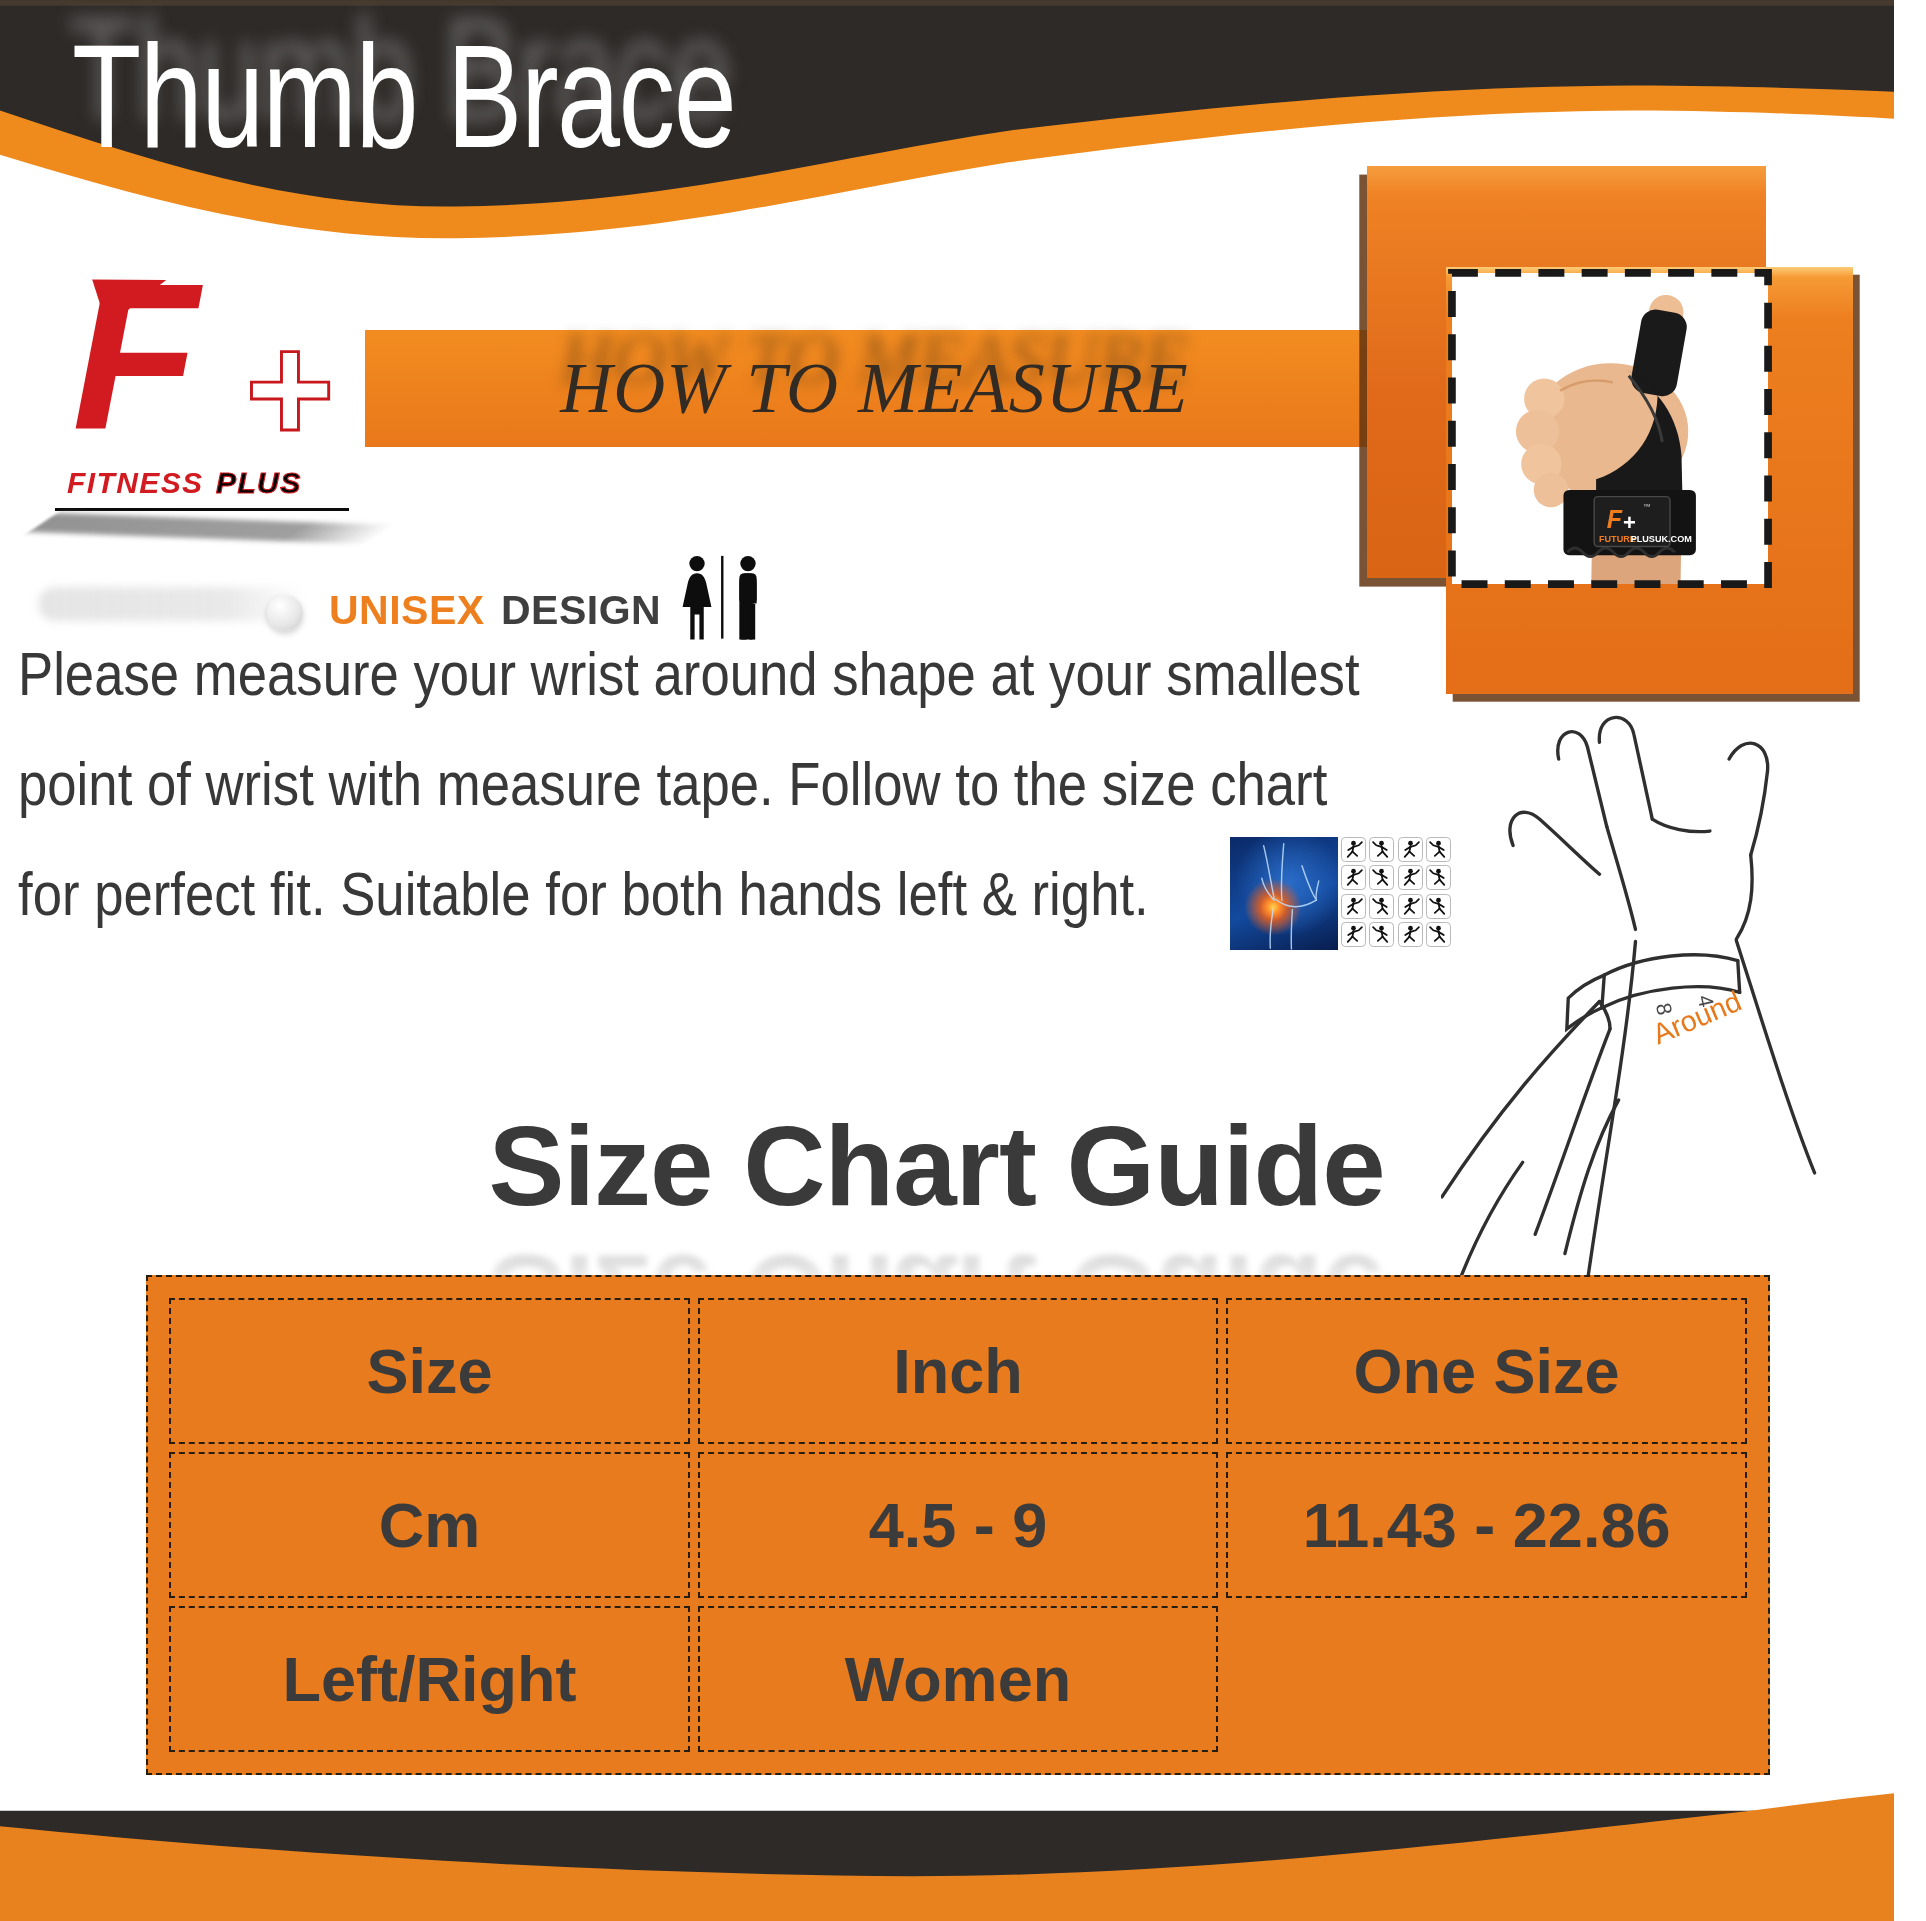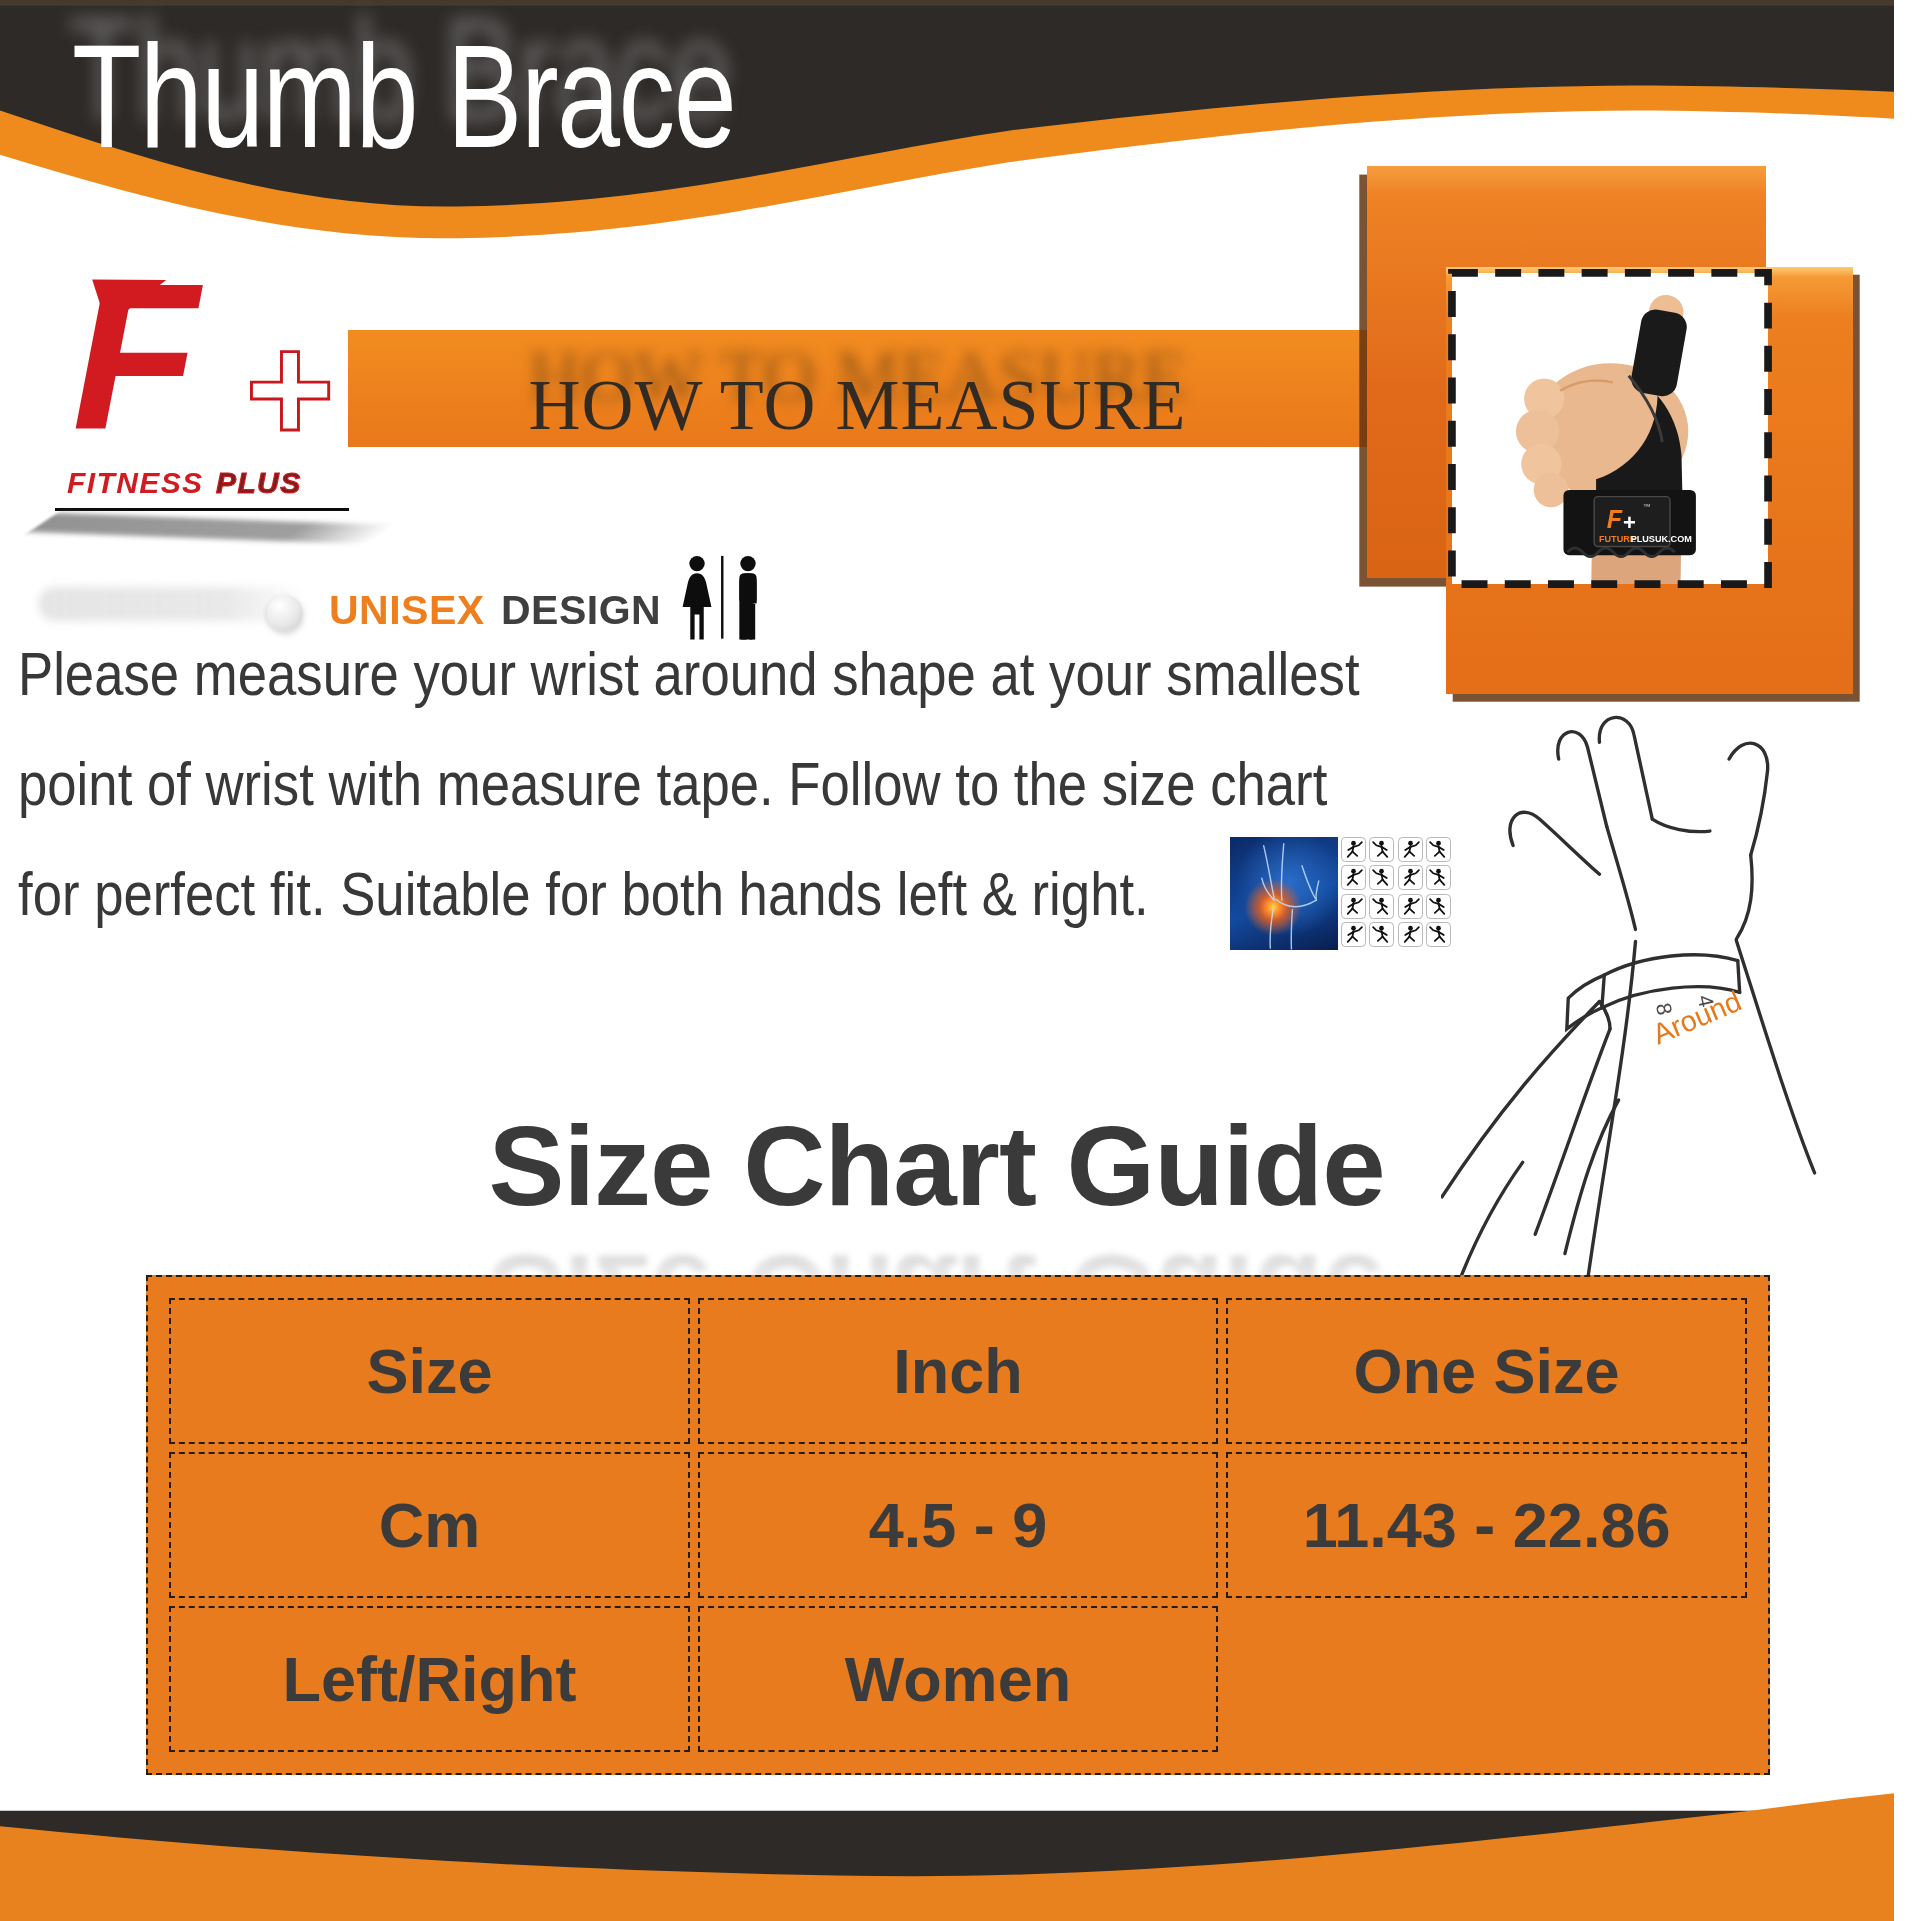--- a/index.html
+++ b/index.html
@@ -8,22 +8,22 @@
   svg{display:block;}
   .abs{position:absolute;}
 
   
   #top-wave{left:0;top:0;}
   #page-title{left:72px;top:12.5px;width:1249px;font-size:135px;font-weight:400;color:#ffffff;
     letter-spacing:-1.9px;transform:scaleX(.84) scaleY(1.08);transform-origin:left top;white-space:nowrap;
     text-shadow:-4.8px -25px 18px rgba(205,205,205,.38);}
 
   
-  #measure-band{left:348px;top:330px;width:1019px;height:117px;background:linear-gradient(180deg,#f28c20,#e9781a);
-    display:flex;align-items:flex-end;justify-content:center;}
+  #measure-band{left:365px;top:330px;width:1019px;height:117px;background:linear-gradient(180deg,#f28c20,#e9781a);
+    display:flex;align-items:center;justify-content:center;font-style:italic;}
   #measure-band span{font-family:"Liberation Serif",serif;font-size:72px;color:#322b24;letter-spacing:1px;
     white-space:nowrap;text-shadow:0 -29px 12.5px rgba(82,52,20,.55);}
 
   
   .square1{left:1367px;top:166px;width:399px;height:412px;
     background:linear-gradient(180deg,#f59d3d 0%,#ef8224 7%,#e06a1a 55%,#d96414 100%);
     box-shadow:-7.7px 8.6px 0 rgba(99,52,16,.85);}
   .square2{left:1446px;top:267px;width:407px;height:427px;
     background:linear-gradient(180deg,#f7a139 0%,#ed7f1f 12%,#e46f18 92%);
     box-shadow:6.7px 7.7px 0 rgba(99,52,16,.85);}
@@ -34,21 +34,21 @@
   
   #logo{left:43px;top:259px;width:471px;height:307px;}
   #logo-f{left:29px;top:-4.8px;font-size:207px;font-weight:700;font-style:italic;color:#d21b21;
     font-family:"Liberation Sans",sans-serif;line-height:1;}
   #logo-f-arrow{left:42px;top:2.9px;width:0;height:0;border-left:17.3px solid transparent;border-right:58px solid transparent;
     border-bottom:46px solid #d21b21;transform:rotate(-38deg);}
   #logo-plus{left:202px;top:53px;font-size:154px;font-weight:700;color:#ffffff;line-height:1;
     -webkit-text-stroke:2.9px #c8171d;}
   #logo-word{left:24px;top:207px;font-size:30px;font-weight:700;font-style:italic;letter-spacing:1.4px;white-space:nowrap;}
   #logo-word .w1{color:#d21b21;}
-  #logo-word .w2{color:#7f1d1d;-webkit-text-stroke:1.2px #d21b21;margin-left:12.5px;}
+  #logo-word .w2{color:#000000;-webkit-text-stroke:1.2px #d21b21;margin-left:12.5px;}
   #logo-line{left:55px;top:508px;width:294px;height:3.4px;background:#0b0b0b;}
   #logo-swoosh{left:57px;top:513px;width:355px;height:19px;background:linear-gradient(90deg,#8e8e8e,#9a9a9a 75%,rgba(154,154,154,0));
     transform:skewX(-55deg) rotate(2deg);transform-origin:left top;filter:blur(2.4px);opacity:.95;}
 
   
   #ghost-blob{left:38px;top:587px;width:269px;height:34px;border-radius:19px;filter:blur(4.3px);
     background:linear-gradient(90deg,rgba(125,125,125,.20),rgba(170,170,170,.26) 70%,rgba(170,170,170,0));}
   #ghost-ball{left:267px;top:595px;width:36px;height:36px;border-radius:50%;
     background:radial-gradient(circle at 35% 30%,#ffffff,#e8e8e8 55%,#c9c9c9);box-shadow:0 2.9px 6.7px rgba(0,0,0,.18);}
   #unisex-row{left:329px;top:567px;height:86px;display:flex;align-items:center;}

